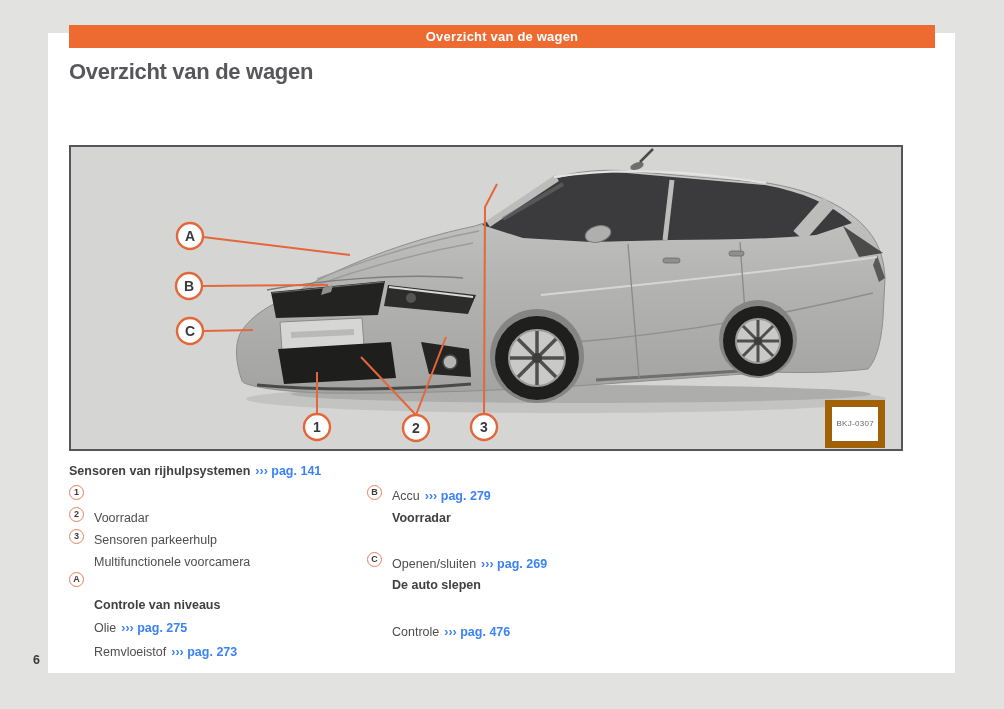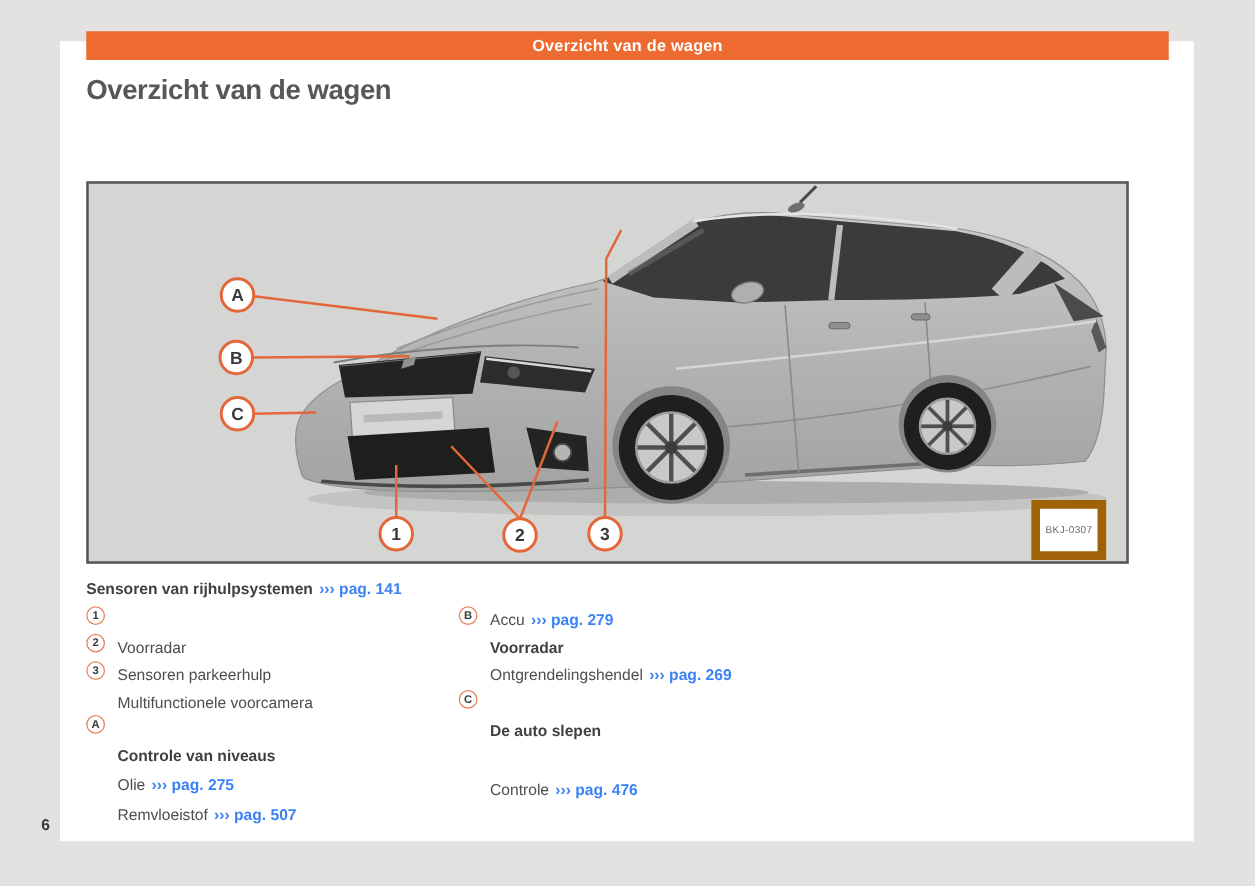--- a/index.html
+++ b/index.html
@@ -215,32 +215,32 @@
     <span class="pad">Multifunctionele voorcamera</span>
   </div>
   <div class="row" style="left:21px;top:539px">
     <span class="mk">A</span>
     <span class="pad lbl-b">Controle van niveaus</span>
   </div>
   <div class="row" style="left:21px;top:562px">
     <span class="pad">Olie</span><span class="ref">››› pag. 275</span>
   </div>
   <div class="row" style="left:21px;top:586px">
-    <span class="pad">Remvloeistof</span><span class="ref">››› pag. 507</span>
+    <span class="pad">Remvloeistof</span><span class="ref">››› pag. 273</span>
   </div>
 
   <div class="row" style="left:319px;top:430px">
     <span class="pad">Accu</span><span class="ref">››› pag. 279</span>
   </div>
   <div class="row" style="left:319px;top:452px">
     <span class="mk">B</span>
     <span class="pad lbl-b">Voorradar</span>
   </div>
-  <div class="row" style="left:319px;top:474px">
-    <span class="pad">Ontgrendelingshendel</span><span class="ref">››› pag. 269</span>
+  <div class="row" style="left:319px;top:498px">
+    <span class="pad">Openen/sluiten</span><span class="ref">››› pag. 269</span>
   </div>
   <div class="row" style="left:319px;top:519px">
     <span class="mk">C</span>
     <span class="pad lbl-b">De auto slepen</span>
   </div>
   <div class="row" style="left:319px;top:566px">
     <span class="pad">Controle</span><span class="ref">››› pag. 476</span>
   </div>
 
 </div>

